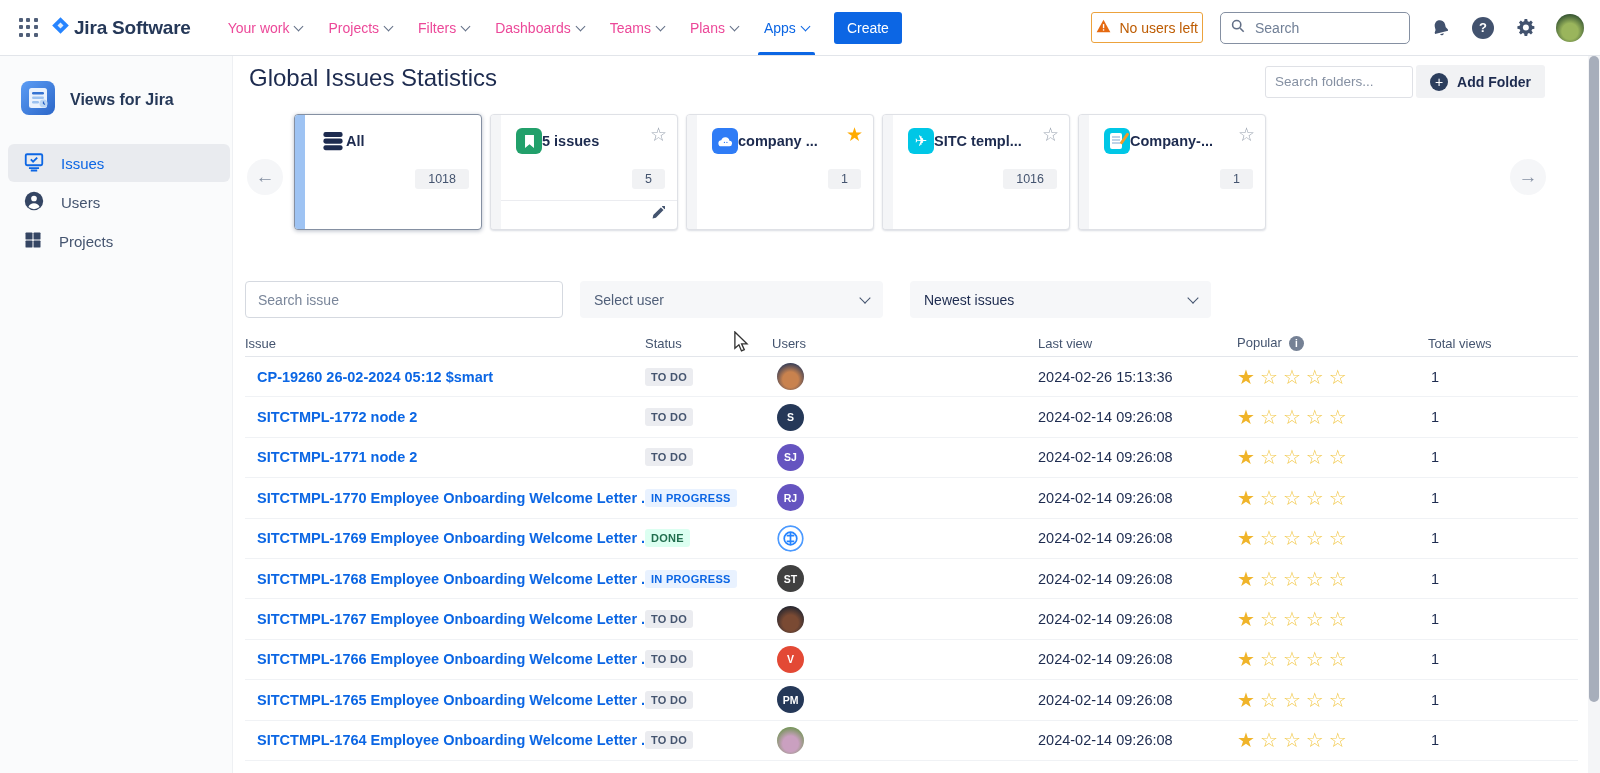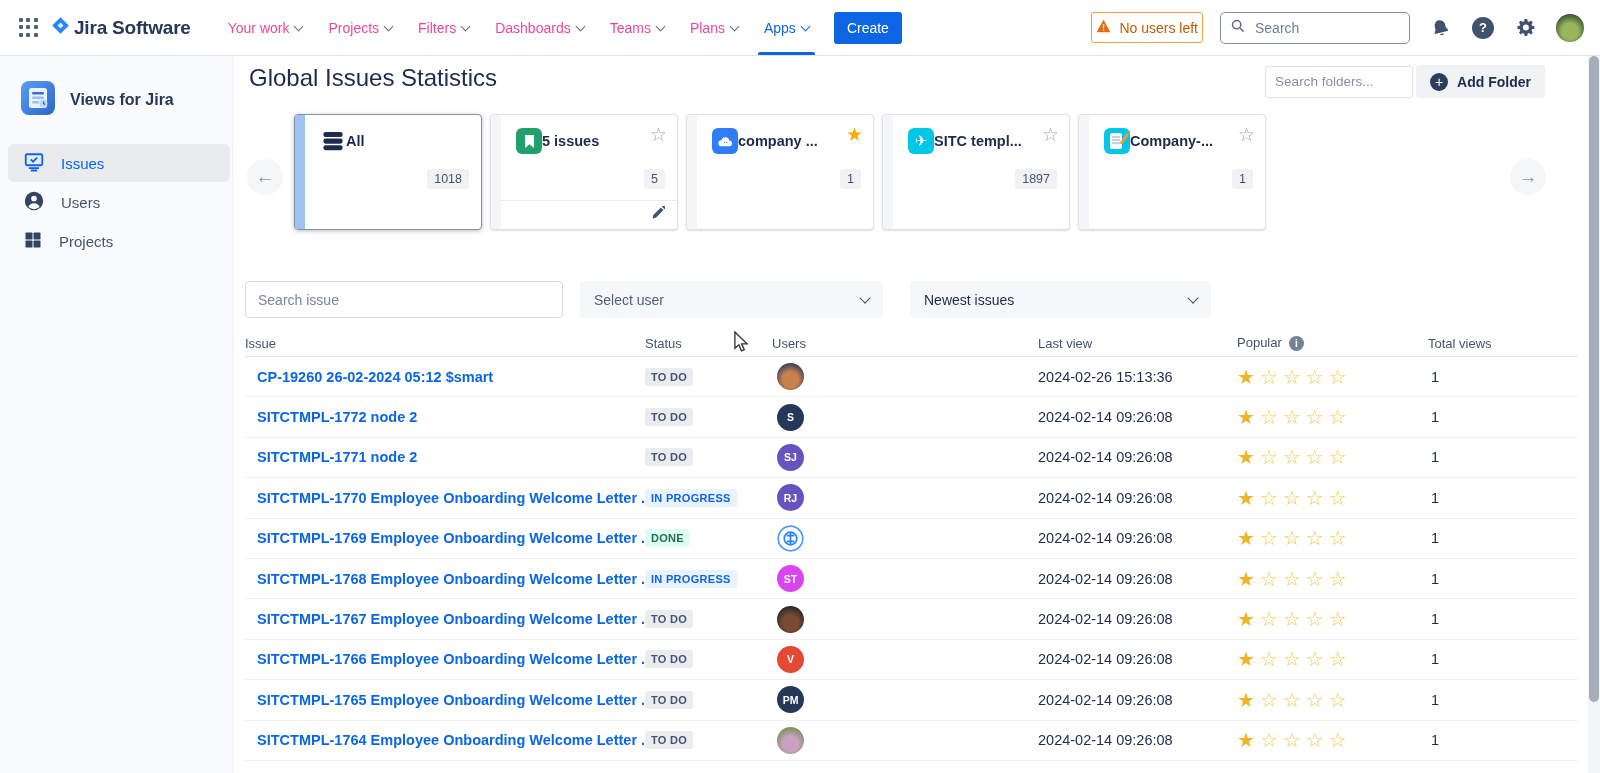--- a/index.html
+++ b/index.html
@@ -65,21 +65,21 @@
   .card{position:relative;width:188px;height:116px;background:#fff;border:1px solid #DFE1E6;border-radius:4px;
         box-shadow:0 1px 2px rgba(9,30,66,.15);overflow:hidden;cursor:pointer;box-sizing:border-box;}
   .card.selected{border-color:#8590A2;box-shadow:0 1px 4px rgba(9,30,66,.3);}
   .card .stripe{position:absolute;left:0;top:0;bottom:0;width:10px;background:#F4F5F7;}
   .card.selected .stripe{background:#9EC3F3;}
   .card-head{position:absolute;left:25px;top:13px;display:flex;align-items:center;gap:0;}
   .card-icon{width:26px;height:26px;border-radius:6px;display:flex;align-items:center;justify-content:center;position:relative;flex:0 0 auto;}
   .card-title{font-size:14.5px;font-weight:700;color:#1D2B4F;max-width:96px;white-space:nowrap;overflow:hidden;}
   .card-star{position:absolute;top:10px;right:10px;font-size:19px;line-height:1;color:#9AA3B0;cursor:pointer;}
   .card-star.filled{color:#FFAB00;}
-  .card-count{position:absolute;right:12px;top:54px;background:#F1F2F4;border-radius:3px;padding:3px 7px;
+  .card-count{position:absolute;right:12px;top:54px;background:#F1F2F4;border-radius:3px;padding:3px 13px;
               font-size:12.5px;color:#44546F;}
   .card-foot{position:absolute;left:10px;right:0;bottom:0;height:28px;border-top:1px solid #EBECF0;
              display:flex;align-items:center;justify-content:flex-end;padding-right:12px;}
   .memo-paper{position:absolute;left:6px;top:5px;width:12px;height:16px;background:#fff;border-radius:2px;}
   .memo-line{position:absolute;left:8px;width:8px;height:1.5px;background:#BFD3E8;}
   .memo-pencil{position:absolute;right:4px;top:4px;width:3px;height:13px;background:#F59B28;border-radius:1px;
                transform:rotate(35deg);}
   
   .filters{position:absolute;top:225px;left:0;width:100%;height:40px;}
   .f-search{position:absolute;left:12px;width:318px;height:37px;border:1px solid #D5D9E0;border-radius:4px;
@@ -321,21 +321,21 @@
           </div>
       <span class="card-count">1</span>
     <span class="card-star filled">★</span>
         </div>
         <div class="card">
       <span class="stripe"></span>
       <div class="card-head">
             <span class="card-icon" style="background:#00C7E6;color:#fff;font-size:15px">✈</span>
         <span class="card-title">SITC templ...</span>
           </div>
-      <span class="card-count">1897</span>
+      <span class="card-count">1016</span>
     <span class="card-star">☆</span>
         </div>
         <div class="card">
       <span class="stripe"></span>
       <div class="card-head">
             <span class="card-icon" style="background:#00C7E6">
               <span class="memo-paper"></span>
               <span class="memo-line" style="top:8px"></span>
               <span class="memo-line" style="top:11px"></span>
               <span class="memo-line" style="top:14px"></span>
@@ -426,21 +426,21 @@
           </span>
         </span>
       <span class="lastview">2024-02-14 09:26:08</span>
       <span class="stars"><span class="on">★</span><span class="off">☆</span><span class="off">☆</span><span class="off">☆</span><span class="off">☆</span></span>
       <span class="total">1</span>
     </div>
       <div class="row">
       <span class="issue-link">SITCTMPL-1768 Employee Onboarding Welcome Letter ...</span>
       <span class="badge inprogress">IN PROGRESS</span>
       <span>
-          <span class="avatar" style="background:#d946ef">ST</span>
+          <span class="avatar" style="background:#404040">ST</span>
         </span>
       <span class="lastview">2024-02-14 09:26:08</span>
       <span class="stars"><span class="on">★</span><span class="off">☆</span><span class="off">☆</span><span class="off">☆</span><span class="off">☆</span></span>
       <span class="total">1</span>
     </div>
       <div class="row">
       <span class="issue-link">SITCTMPL-1767 Employee Onboarding Welcome Letter ...</span>
       <span class="badge todo">TO DO</span>
       <span>
           <span class="avatar" style="background:radial-gradient(circle at 50% 62%, #7a4a33 0 36%, #1f2430 80%)"></span>

